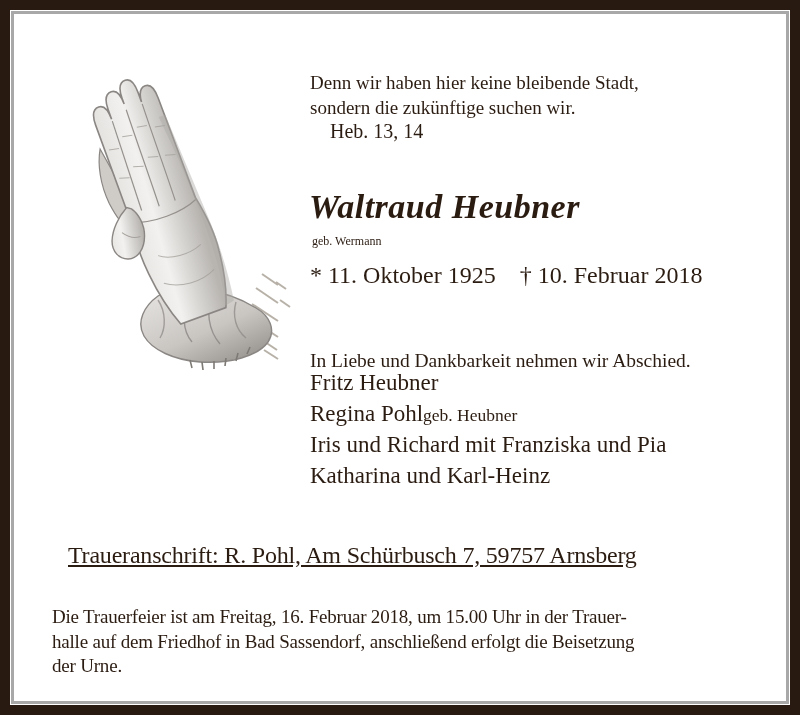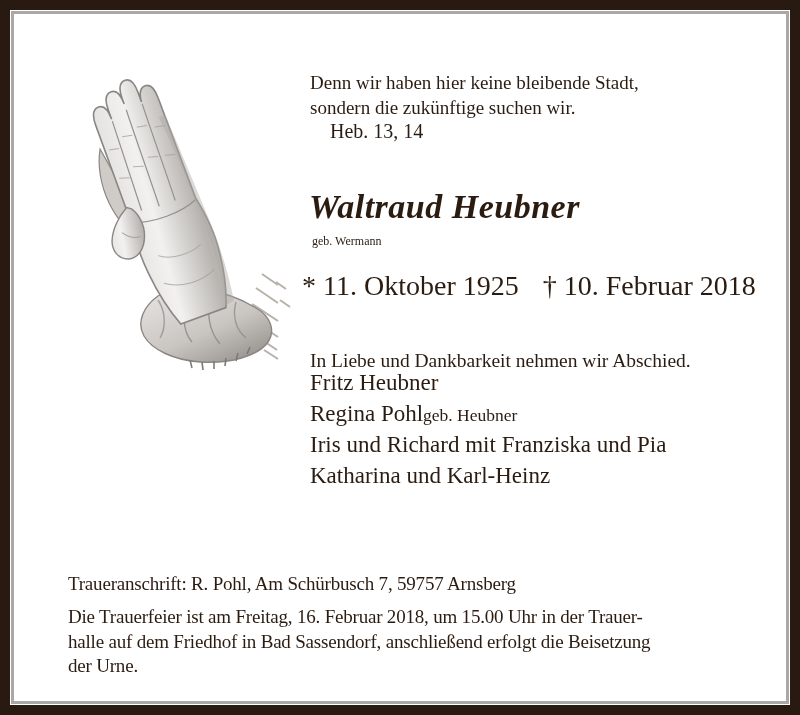--- a/index.html
+++ b/index.html
@@ -22,28 +22,28 @@
     box-shadow:inset 0 0 0 1px #ffffff, inset 0 0 0 4px var(--inner-border-color);
   }
   .hands{position:absolute;left:30px;top:50px;width:262px;height:312px;}
   .verse{position:absolute;left:300px;top:60px;font-size:19px;line-height:25px;}
   .verse-ref{font-size:20px;line-height:22px;margin-left:20px;}
   .name{
     position:absolute;left:299px;top:178px;
     font-size:34px;font-weight:bold;font-style:italic;letter-spacing:0.5px;
   }
   .maiden{position:absolute;left:302px;top:224px;font-size:12px;}
-  .dates{position:absolute;left:292px;top:252px;font-size:28px;margin-top:8px;}
+  .dates{position:absolute;left:300px;top:252px;font-size:24px;}
   .dates .death{margin-left:24px;}
   .farewell{position:absolute;left:300px;top:340px;font-size:19.5px;}
   .family{position:absolute;left:300px;top:358px;font-size:23px;line-height:30px;}
   .family .suffix{font-size:17.5px;}
   .family .suffix:not(:empty){}
-  .address{position:absolute;left:58px;top:563px;font-size:19px;letter-spacing:-0.2px;}
-  .ceremony{position:absolute;left:58px;top:595px;font-size:19px;line-height:24.5px;letter-spacing:-0.2px;}
+  .address{position:absolute;left:58px;top:532px;font-size:24px;letter-spacing:-0.2px;text-decoration:underline;}
+  .ceremony{position:absolute;left:42px;top:595px;font-size:19px;line-height:24.5px;letter-spacing:-0.2px;}
 </style>
 </head>
 <body>
 
 <div class="sheet">
 
   <svg class="hands" viewBox="0 0 262 312" aria-hidden="true">
     <defs>
       <linearGradient id="gH" x1="0" y1="0" x2="1" y2="0.25">
         <stop offset="0" stop-color="#e3e1de"></stop>

